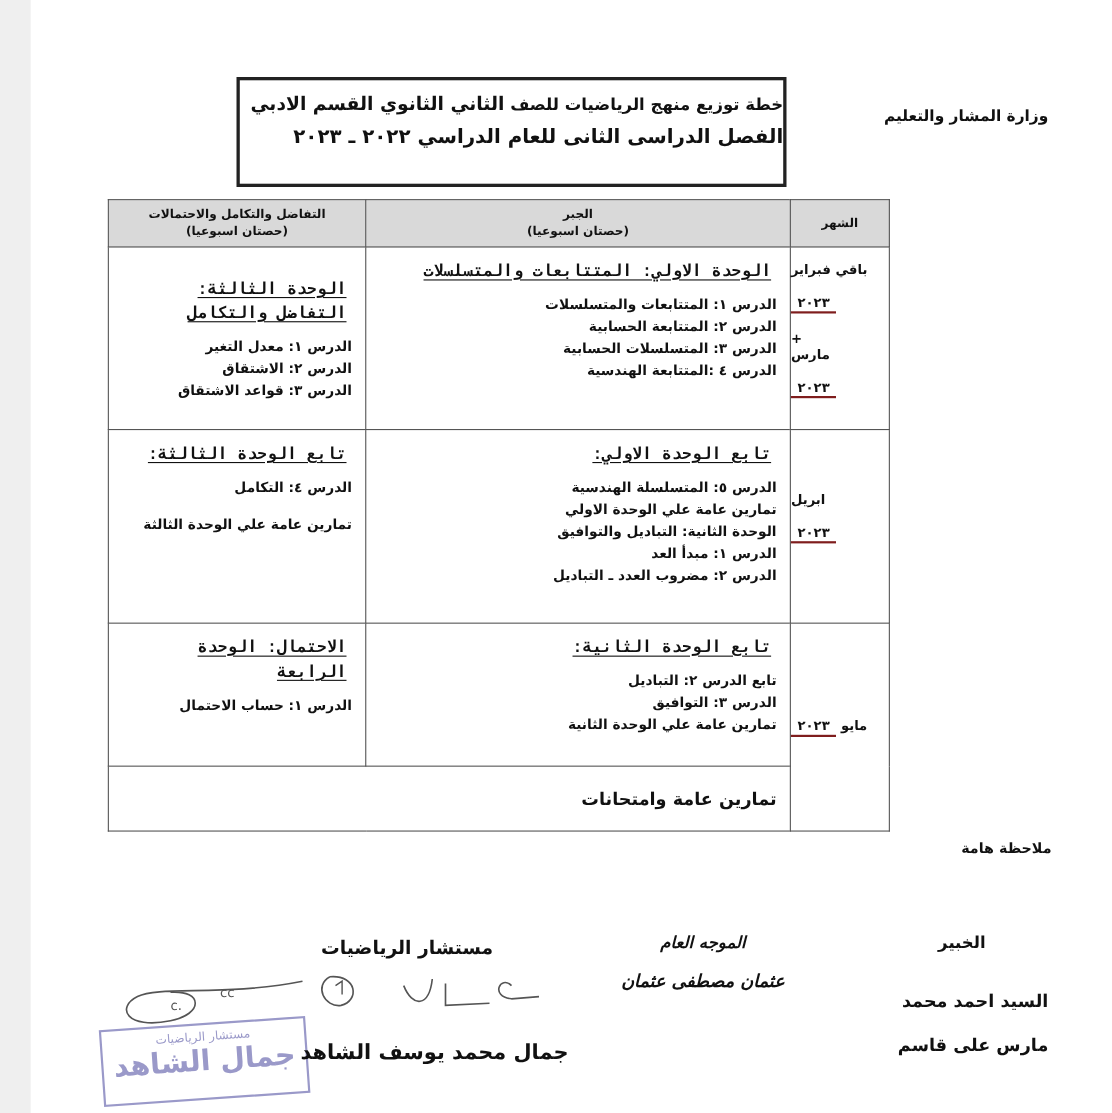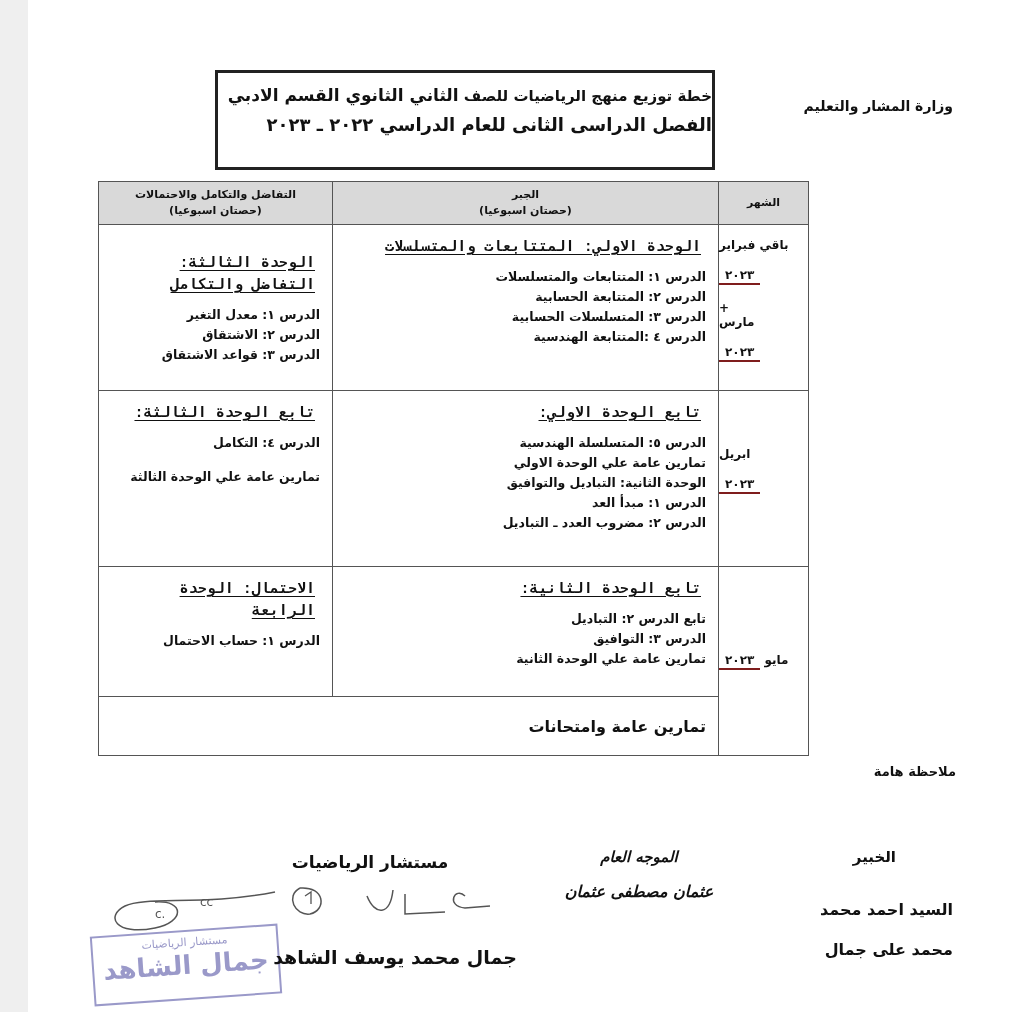--- a/index.html
+++ b/index.html
@@ -157,21 +157,21 @@
 
 <div class="note">
   <div>ملاحظة هامة</div>
 </div>
 
 <div class="sig" style="right:115px; top:848px;">
   <div class="sig-title">الخبير</div>
 </div>
 <div class="sig" style="right:58px; top:890px; text-align:right;">
   <div class="sig-name" style="line-height:40px">السيد احمد محمد</div>
-  <div class="sig-name" style="line-height:40px">محمد على جمال</div>
+  <div class="sig-name" style="line-height:40px">مارس على قاسم</div>
 </div>
 
 <div class="sig" style="left:544px; top:848px; width:190px;font-style:italic;">
   <div class="sig-title">الموجه العام</div>
   <div class="sig-name" style="margin-top:16px">عثمان مصطفى عثمان</div>
 </div>
 
 <div class="sig" style="left:270px; top:852px; width:200px;">
   <div class="sig-name" style="font-size:17px">مستشار الرياضيات</div>
 </div>

